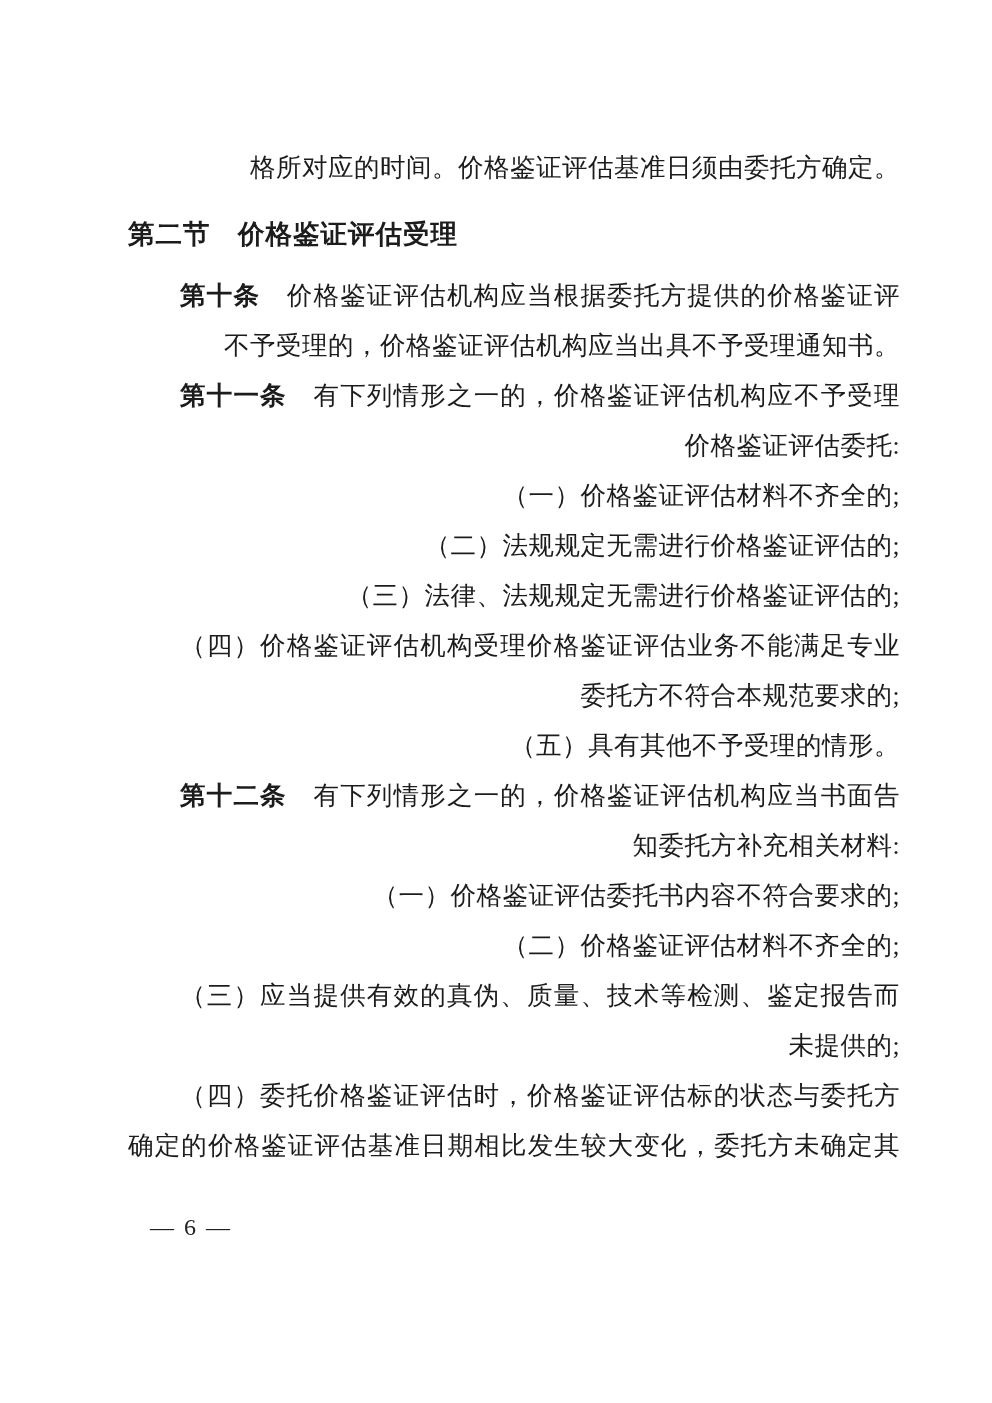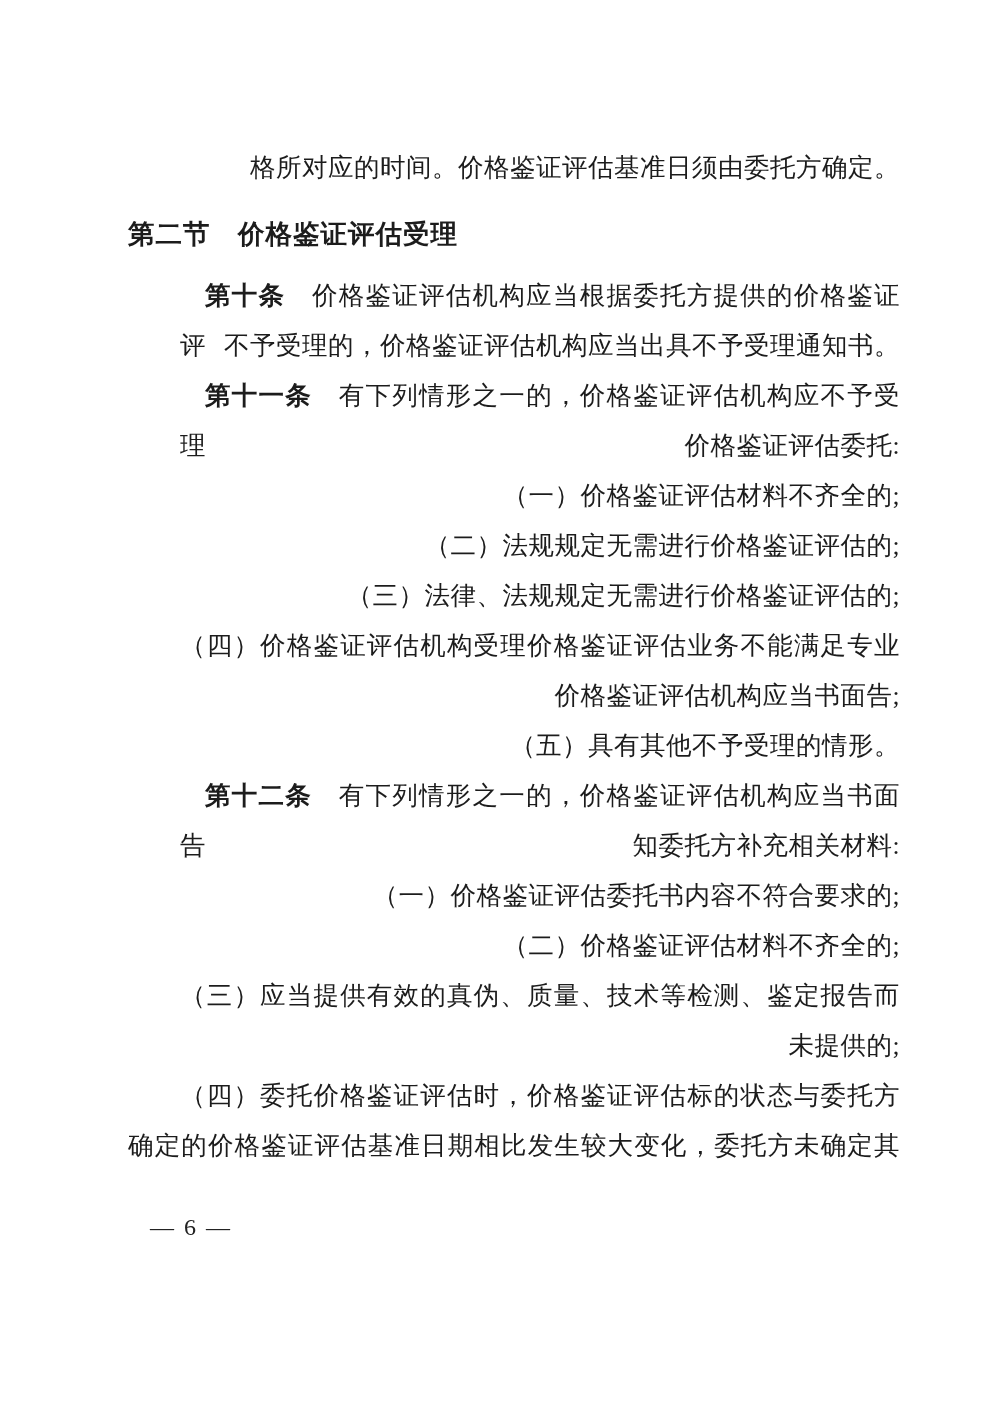--- a/index.html
+++ b/index.html
@@ -34,21 +34,20 @@
     white-space: normal;
     text-align: justify;
     text-align-last: justify;
     text-justify: inter-character;
   }
   .indent {
     padding-left: 52px; 
   }
   .article-number {
     font-weight: bold;
-    margin-left: 25px;
   }
   .heading {
     font-size: 26.5px;
     font-weight: bold;
     line-height: 50px;
     height: 50px;
     text-align: left;
     margin: 16px 0 12px 0;
     letter-spacing: 1px;
   }
@@ -81,21 +80,21 @@
     <div class="line">价格鉴证评估委托:</div>
 
     <div class="line indent">（一）价格鉴证评估材料不齐全的;</div>
 
     <div class="line indent">（二）法规规定无需进行价格鉴证评估的;</div>
 
     <div class="line indent">（三）法律、法规规定无需进行价格鉴证评估的;</div>
 
     <div class="line indent fill">（四）价格鉴证评估机构受理价格鉴证评估业务不能满足专业</div>
 
-    <div class="line">价格鉴证评估机构应当书面告;</div>
+    <div class="line">委托方不符合本规范要求的;</div>
 
     <div class="line indent">（五）具有其他不予受理的情形。</div>
 
     <div class="line indent fill"><span class="article-number">第十二条</span><span>　有下列情形之一的，价格鉴证评估机构应当书面告</span></div>
 
     <div class="line">知委托方补充相关材料:</div>
 
     <div class="line indent">（一）价格鉴证评估委托书内容不符合要求的;</div>
 
     <div class="line indent">（二）价格鉴证评估材料不齐全的;</div>

